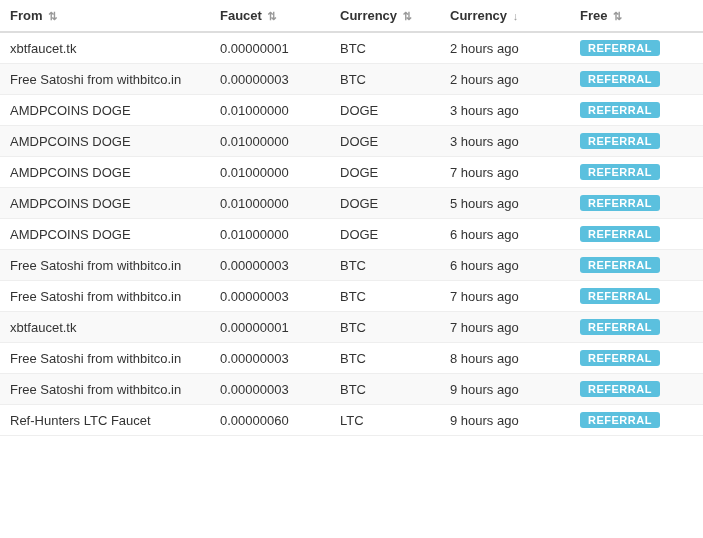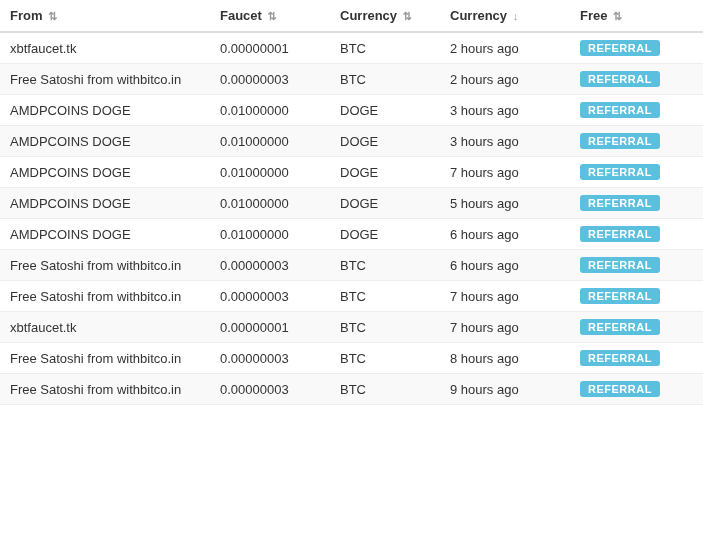--- a/index.html
+++ b/index.html
@@ -164,14 +164,21 @@
         <td class="col-received">8 hours ago</td>
         <td class="col-type"><span class="badge-referral">REFERRAL</span></td>
       </tr>
       <tr>
         <td class="col-from">Free Satoshi from withbitco.in</td>
         <td class="col-amount">0.00000003</td>
         <td class="col-currency">BTC</td>
         <td class="col-received">9 hours ago</td>
         <td class="col-type"><span class="badge-referral">REFERRAL</span></td>
       </tr>
+      <tr>
+        <td class="col-from">Ref-Hunters LTC Faucet</td>
+        <td class="col-amount">0.00000060</td>
+        <td class="col-currency">LTC</td>
+        <td class="col-received">9 hours ago</td>
+        <td class="col-type"><span class="badge-referral">REFERRAL</span></td>
+      </tr>
     </tbody>
 </table>
 
 </body></html>

